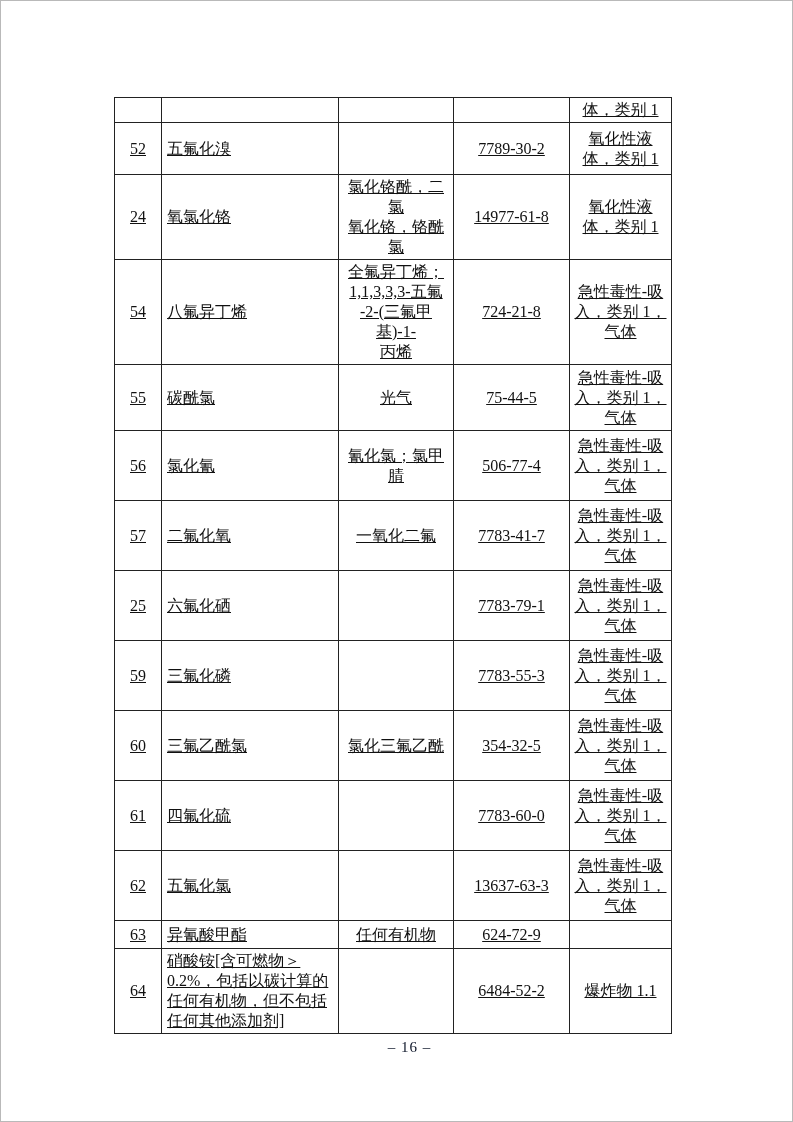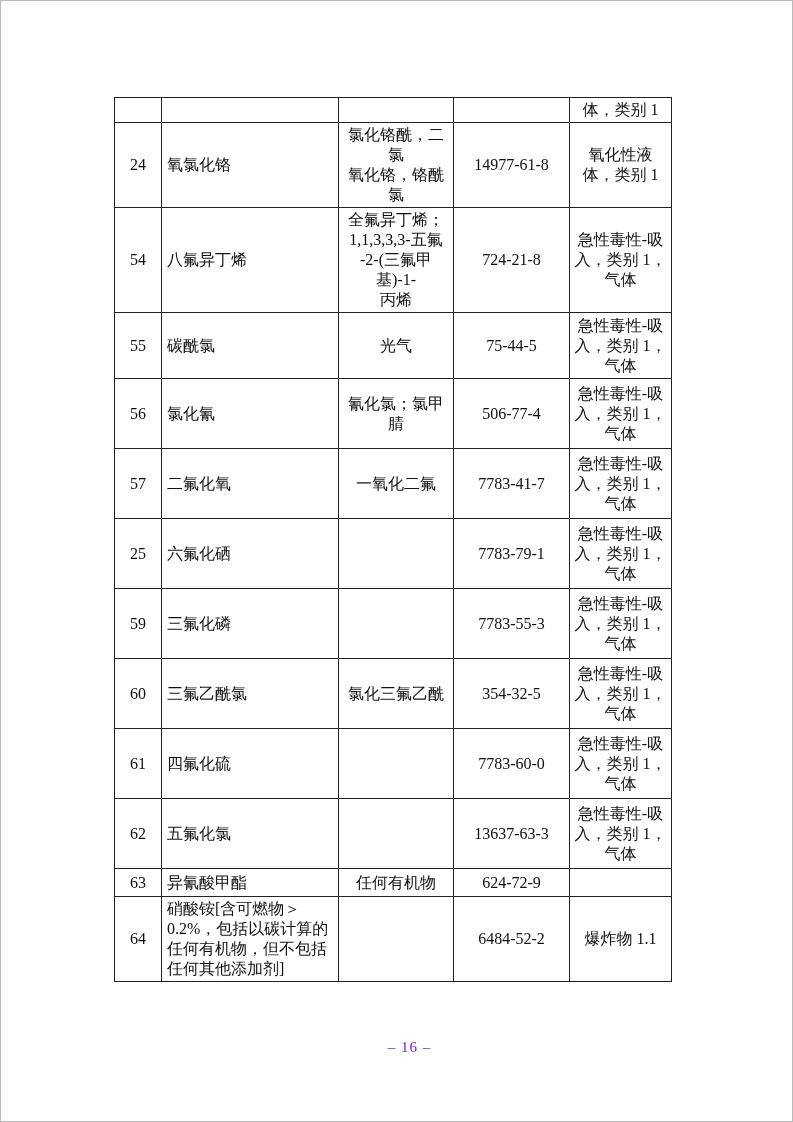--- a/index.html
+++ b/index.html
@@ -18,20 +18,21 @@
     font-family: "Liberation Serif", "DejaVu Serif", serif;
     color: #111111;
   }
   table.chem {
     position: absolute;
     left: 113px;
     top: 96px;
     width: 557px;
     border-collapse: collapse;
     table-layout: fixed;
+    text-decoration: underline;
   }
   table.chem td {
     border: 1.5px solid #222222;
     font-family: "Liberation Serif", "DejaVu Serif", serif;
     font-size: 16px;
     line-height: 20px;
     color: #111111;
     text-align: center;
     vertical-align: middle;
     padding: 2px 3px;
@@ -45,21 +46,21 @@
     padding-right: 4px;
   }
   .footer {
     position: absolute;
     top: 1038px;
     left: 0;
     width: 100%;
     text-align: center;
     text-indent: 26px;
     font-size: 15px;
-    color: #6d28d9;
+    color: #0f172a;
     letter-spacing: 1px;
   }
 </style>
 </head>
 <body>
 
 <div class="page">
 
   <table class="chem">
     <colgroup>
@@ -71,20 +72,28 @@
     </colgroup>
     <tbody>
       <tr style="height:24px">
         <td></td>
         <td class="col-name"></td>
         <td></td>
         <td></td>
         <td>体，类别 1</td>
       </tr>
       <tr style="height:52px">
+        <td>52</td>
+        <td class="col-name">五氟化溴</td>
+        <td></td>
+        <td>7789-30-2</td>
+        <td>氧化性液
+体，类别 1</td>
+      </tr>
+      <tr style="height:52px">
         <td>24</td>
         <td class="col-name">氧氯化铬</td>
         <td>氯化铬酰，二氯
 氧化铬，铬酰氯</td>
         <td>14977-61-8</td>
         <td>氧化性液
 体，类别 1</td>
       </tr>
       <tr style="height:93px">
         <td>54</td>

